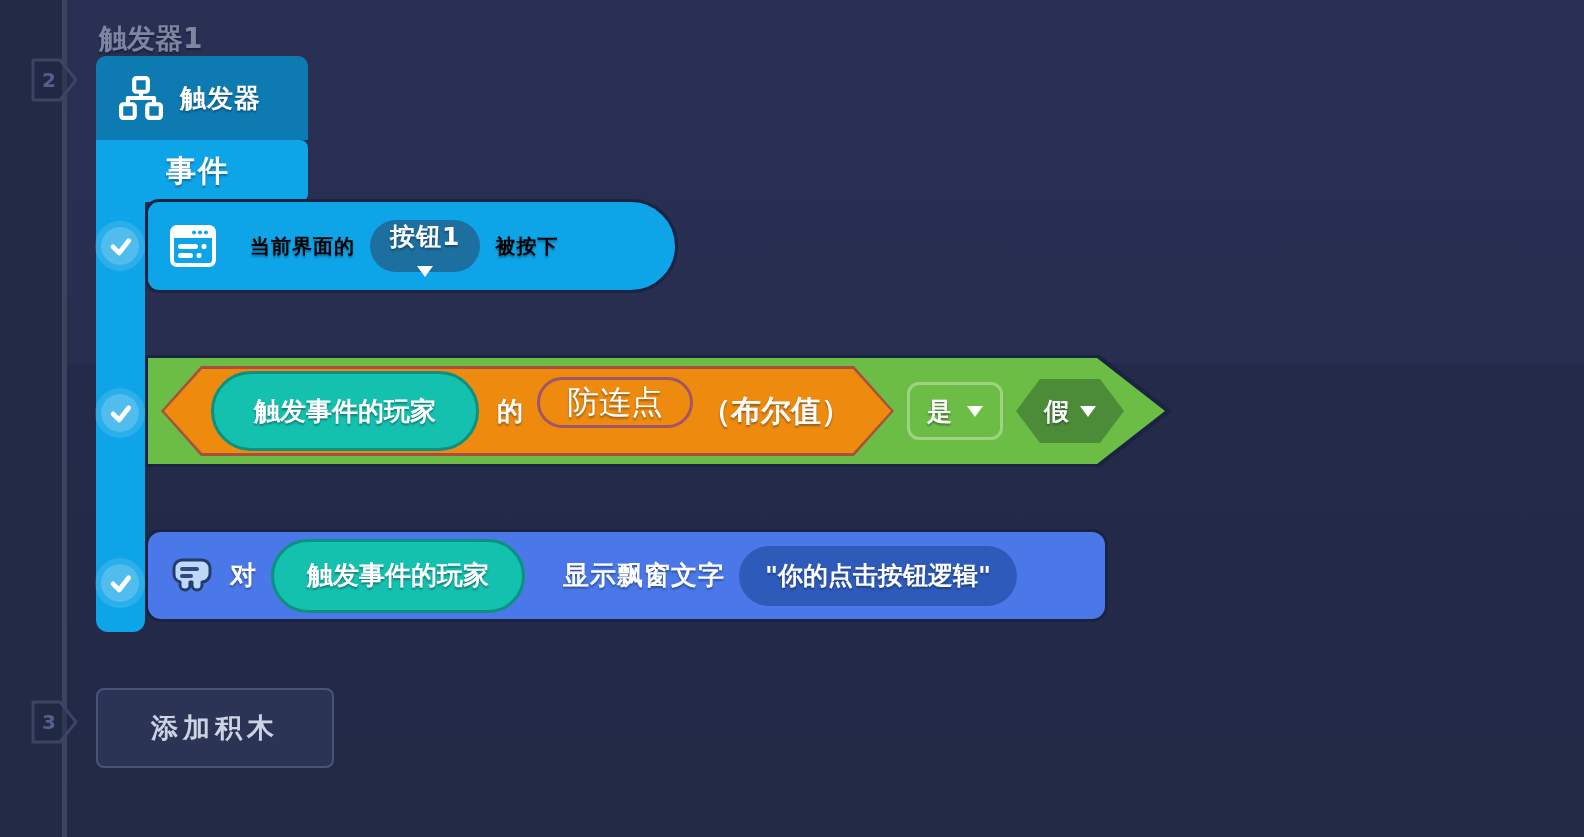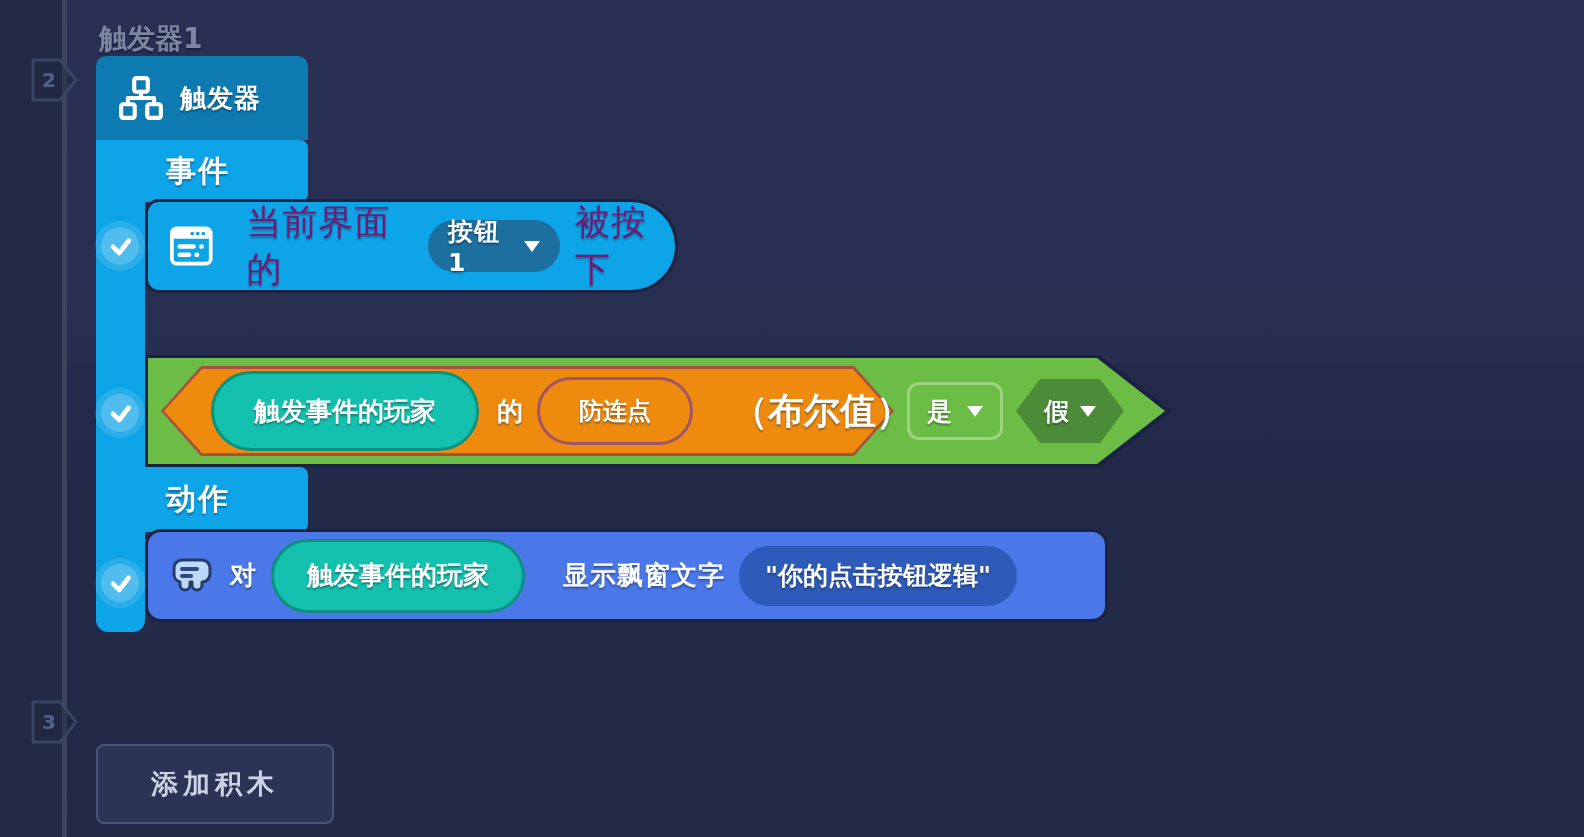--- a/index.html
+++ b/index.html
@@ -31,23 +31,23 @@
   .tab-cond{top:295px;height:63px;}
   .tab-act{top:467px;height:65px;}
 
   .check{position:absolute;left:101px;width:38px;height:38px;border-radius:50%;
     background:rgba(255,255,255,.28);box-shadow:0 0 0 6px rgba(255,255,255,.12);
     display:flex;align-items:center;justify-content:center;cursor:pointer;}
 
   .blk-event{position:absolute;left:145px;top:199px;width:533px;height:94px;background:#0ea4e8;
     border:3px solid #1b2342;border-radius:14px 47px 47px 14px;box-sizing:border-box;
     display:flex;align-items:center;padding-left:22px;}
-  .blk-event .txt{font-size:35px;font-weight:400;color:#701a75;letter-spacing:1px;}
+  .blk-event .txt{font-size:20px;font-weight:700;color:#000000;letter-spacing:1px;}
   .dd-pill{display:flex;align-items:center;gap:13px;background:#1d6f9f;border-radius:26px;
-    height:52px;padding:0 20px;margin:0 15px;cursor:pointer;}
+    height:52px;padding:0 20px;margin:0 15px;cursor:pointer;flex-direction:column;}
   .dd-pill .txt{font-size:25px;font-weight:700;color:#fff;}
   .tri{width:0;height:0;border-left:8px solid transparent;border-right:8px solid transparent;
     border-top:11px solid #ffffff;}
 
   .cond-green-border{position:absolute;left:145px;top:355px;width:1030px;height:112px;background:#1b2342;
     -webkit-clip-path:polygon(0 0,955px 0,1027px 56px,955px 112px,0 112px);
     clip-path:polygon(0 0,955px 0,1027px 56px,955px 112px,0 112px);}
   .cond-green{position:absolute;left:148px;top:358px;width:1022px;height:106px;background:#6cbd45;
     -webkit-clip-path:polygon(0 0,949px 0,1017px 53px,949px 106px,0 106px);
     clip-path:polygon(0 0,949px 0,1017px 53px,949px 106px,0 106px);}
@@ -55,45 +55,45 @@
     -webkit-clip-path:polygon(0 45px,40px 0,693px 0,733px 45px,693px 90px,40px 90px);
     clip-path:polygon(0 45px,40px 0,693px 0,733px 45px,693px 90px,40px 90px);}
   .cond-orange{position:absolute;left:164px;top:369px;width:727px;height:84px;background:#ee8a0e;
     -webkit-clip-path:polygon(0 42px,38px 0,689px 0,727px 42px,689px 84px,38px 84px);
     clip-path:polygon(0 42px,38px 0,689px 0,727px 42px,689px 84px,38px 84px);}
   .chip-teal{position:absolute;left:211px;top:371px;width:268px;height:80px;background:#14c1ae;
     border:3px solid #0b9180;border-radius:40px;box-sizing:border-box;display:flex;align-items:center;
     justify-content:center;font-size:26px;font-weight:700;color:#fff;cursor:pointer;}
   .cond-of{position:absolute;left:494px;top:371px;width:32px;height:80px;line-height:80px;
     text-align:center;font-size:26px;font-weight:700;color:#fff;}
-  .prop-pill{position:absolute;left:537px;top:377px;width:156px;height:68px;border:3px solid #a0556a;
+  .prop-pill{position:absolute;left:537px;top:377px;width:156px;height:51px;border:3px solid #a0556a;
     border-radius:34px;box-sizing:border-box;display:flex;align-items:center;justify-content:center;
-    font-size:24px;font-weight:700;color:#fff;cursor:pointer;}
+    font-size:32px;font-weight:400;color:#fff;cursor:pointer;}
   .type-hint{position:absolute;left:701px;top:371px;height:80px;line-height:80px;
-    font-size:36px;font-weight:700;color:#fff;margin-left:31px;}
+    font-size:30px;font-weight:700;color:#fff;}
   .op-dd{position:absolute;left:907px;top:382px;width:96px;height:58px;border:3px solid #9ed47f;
     border-radius:12px;box-sizing:border-box;display:flex;align-items:center;justify-content:center;
     gap:15px;font-size:25px;font-weight:700;color:#fff;cursor:pointer;}
   .bool-dd{position:absolute;left:1016px;top:379px;width:108px;height:64px;background:#4c8c38;
     -webkit-clip-path:polygon(0 32px,24px 0,84px 0,108px 32px,84px 64px,24px 64px);
     clip-path:polygon(0 32px,24px 0,84px 0,108px 32px,84px 64px,24px 64px);
     display:flex;align-items:center;justify-content:center;gap:11px;
     font-size:25px;font-weight:700;color:#fff;cursor:pointer;}
 
   .blk-action{position:absolute;left:145px;top:529px;width:963px;height:93px;background:#4a78e8;
     border:3px solid #1b2342;border-radius:16px;box-sizing:border-box;display:flex;align-items:center;
     padding-left:22px;}
   .blk-action .lbl{font-size:26px;font-weight:700;color:#fff;letter-spacing:1px;margin-left:24px;}
   .chip-teal2{height:74px;background:#14c1ae;border:3px solid #0c9180;border-radius:37px;
     box-sizing:border-box;display:flex;align-items:center;padding:0 33px;margin:0 14px;
     font-size:26px;font-weight:700;color:#fff;cursor:pointer;}
   .val-pill{height:60px;background:#2e5bba;border-radius:30px;display:flex;align-items:center;
     padding:0 26px;margin-left:14px;font-size:25px;font-weight:700;color:#fff;cursor:text;}
 
-  .add-btn{position:absolute;left:96px;top:744px;width:238px;height:80px;background:#2c3456;
+  .add-btn{position:absolute;left:96px;top:688px;width:238px;height:80px;background:#2c3456;
     border:2px solid #49537c;border-radius:8px;box-sizing:border-box;display:flex;align-items:center;
     justify-content:center;font-size:27px;font-weight:700;color:#ccd3e3;letter-spacing:5px;cursor:pointer;}
 </style>
 </head>
 <body>
 
 <div class="stage">
 
   <div class="left-panel"></div>
   <div class="divider"></div>
@@ -114,23 +114,20 @@
       <rect x="15.5" y="3" width="13" height="13" rx="2" fill="none" stroke="#ffffff" stroke-width="4"></rect>
       <rect x="3" y="28" width="13" height="13" rx="2" fill="none" stroke="#ffffff" stroke-width="4"></rect>
       <rect x="28" y="28" width="13" height="13" rx="2" fill="none" stroke="#ffffff" stroke-width="4"></rect>
       <path d="M22 16 v6 M9.5 28 v-6 h25 v6" fill="none" stroke="#ffffff" stroke-width="4" stroke-linecap="round" stroke-linejoin="round"></path>
     </svg>
     <span class="t ts">触发器</span>
   </div>
 
   <div class="tab tab-event">
     <span class="ts">事件</span>
-  </div>
-  <div class="tab tab-act">
-    <span class="ts">动作</span>
   </div>
 
   <div class="blk-event">
     <svg width="46" height="42" viewBox="0 0 46 42">
       <rect x="2" y="2" width="42" height="38" rx="5" fill="none" stroke="#ffffff" stroke-width="4"></rect>
       <path d="M4 4 h38 v9 h-38 z" fill="#ffffff"></path>
       <rect x="2" y="2" width="42" height="11" rx="5" fill="#ffffff"></rect>
       <circle cx="24" cy="7.5" r="2" fill="#0ea4e8"></circle>
       <circle cx="30" cy="7.5" r="2" fill="#0ea4e8"></circle>
       <circle cx="36" cy="7.5" r="2" fill="#0ea4e8"></circle>

